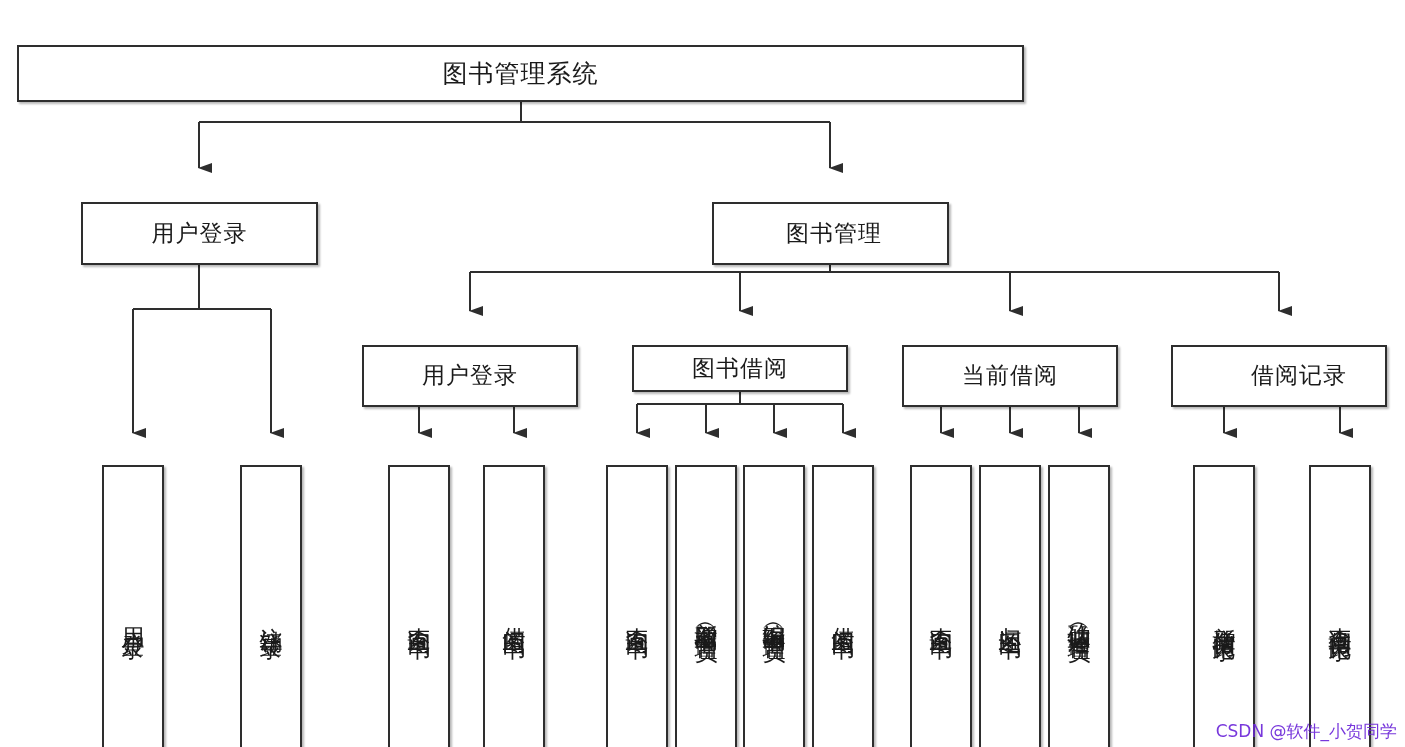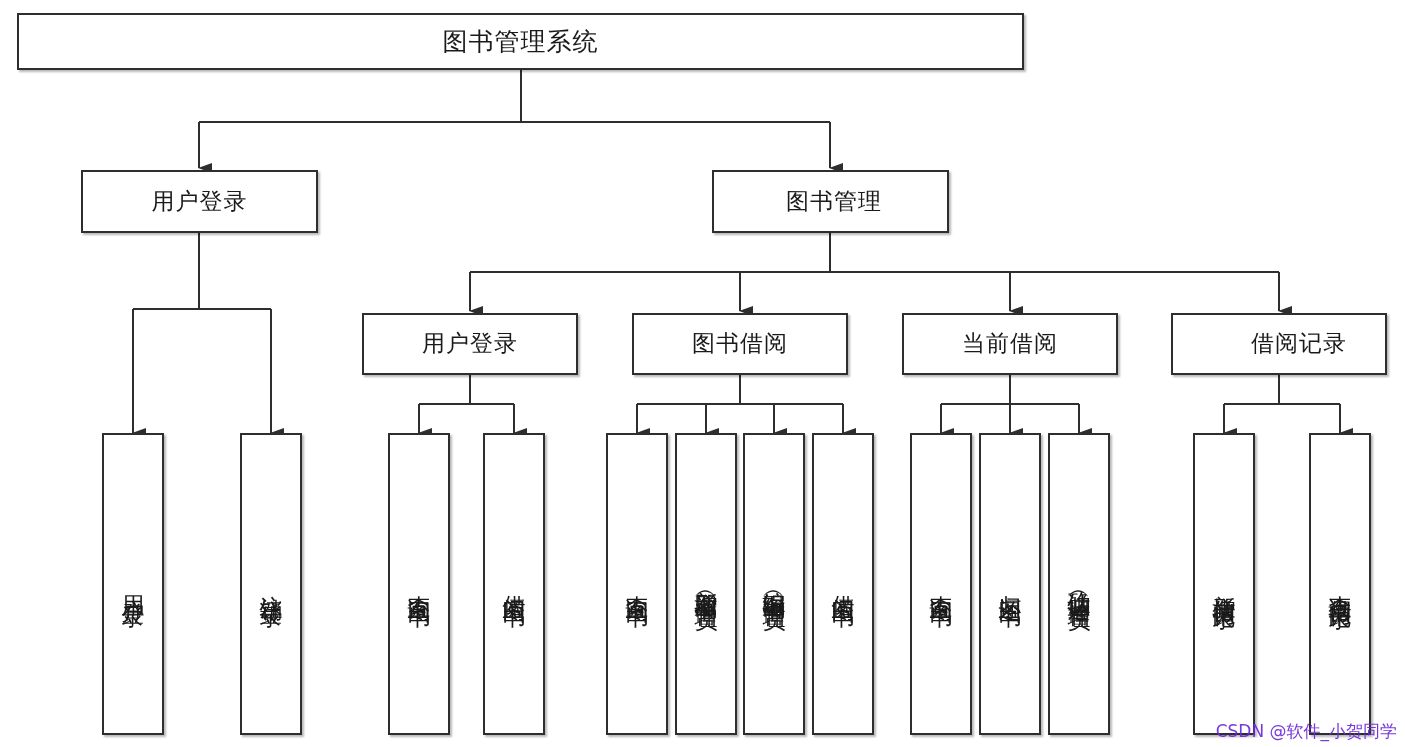--- a/index.html
+++ b/index.html
@@ -30,20 +30,21 @@
     position: absolute;
     box-sizing: border-box;
     background: #ffffff;
     border: 2px solid #2e2e2e;
     box-shadow: 2px 2px 2px rgba(0,0,0,0.28);
     display: flex;
     align-items: center;
     justify-content: center;
     color: #1a1a1a;
     z-index: 2;
+    margin-top: 32px;
   }
   .node .lbl {
     display: block;
     text-align: center;
     line-height: 1.02;
     white-space: nowrap;
   }
   
   .node.root .lbl {
     font-size: 25px;
@@ -149,21 +150,21 @@
   </div>
 
   <div class="node branch" style="left:712px; top:170px; width:237px; height:63px;padding-left:7px;">
     <span class="lbl">图书管理</span>
   </div>
 
   <div class="node branch" style="left:362px; top:313px; width:216px; height:62px;">
     <span class="lbl">用户登录</span>
   </div>
 
-  <div class="node branch" style="left:632px; top:313px; width:216px; height:62px;">
+  <div class="node branch" style="left:632px; top:313px; width:216px; height:47px;">
     <span class="lbl">图书借阅</span>
   </div>
 
   <div class="node branch" style="left:902px; top:313px; width:216px; height:62px;">
     <span class="lbl">当前借阅</span>
   </div>
 
   <div class="node branch" style="left:1171px; top:313px; width:216px; height:62px;padding-left:40px;">
     <span class="lbl">借阅记录</span>
   </div>

